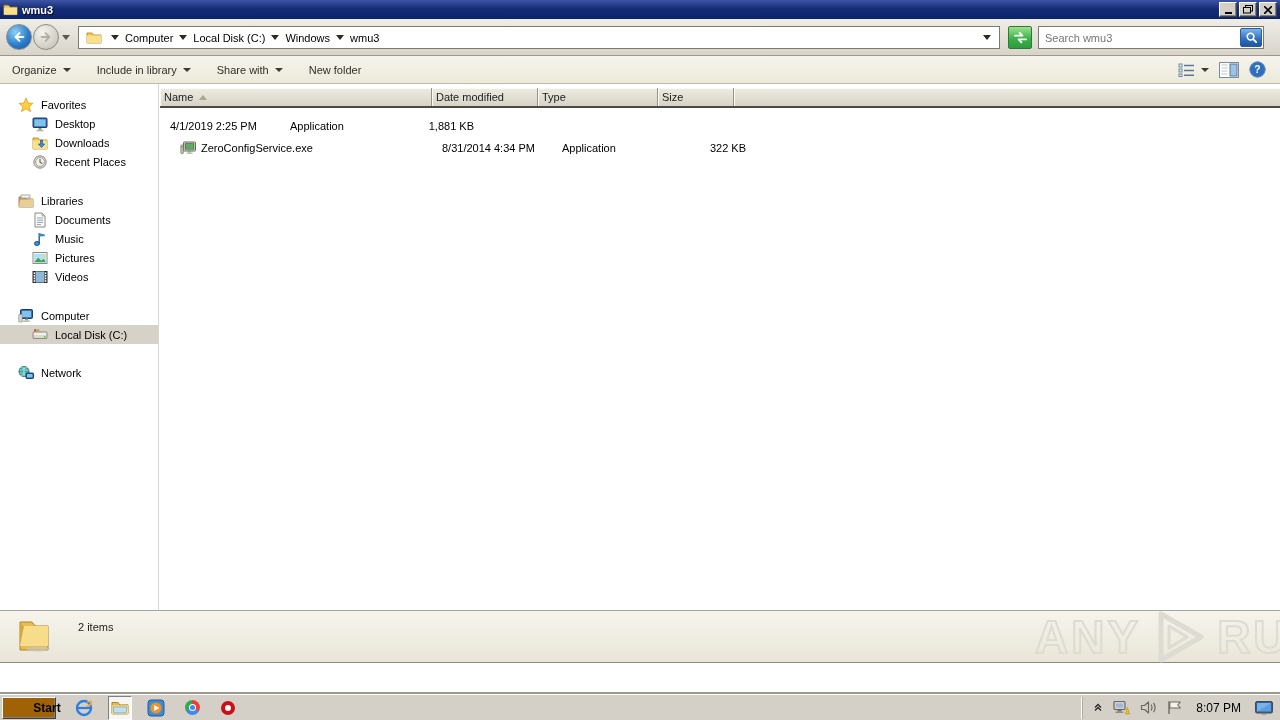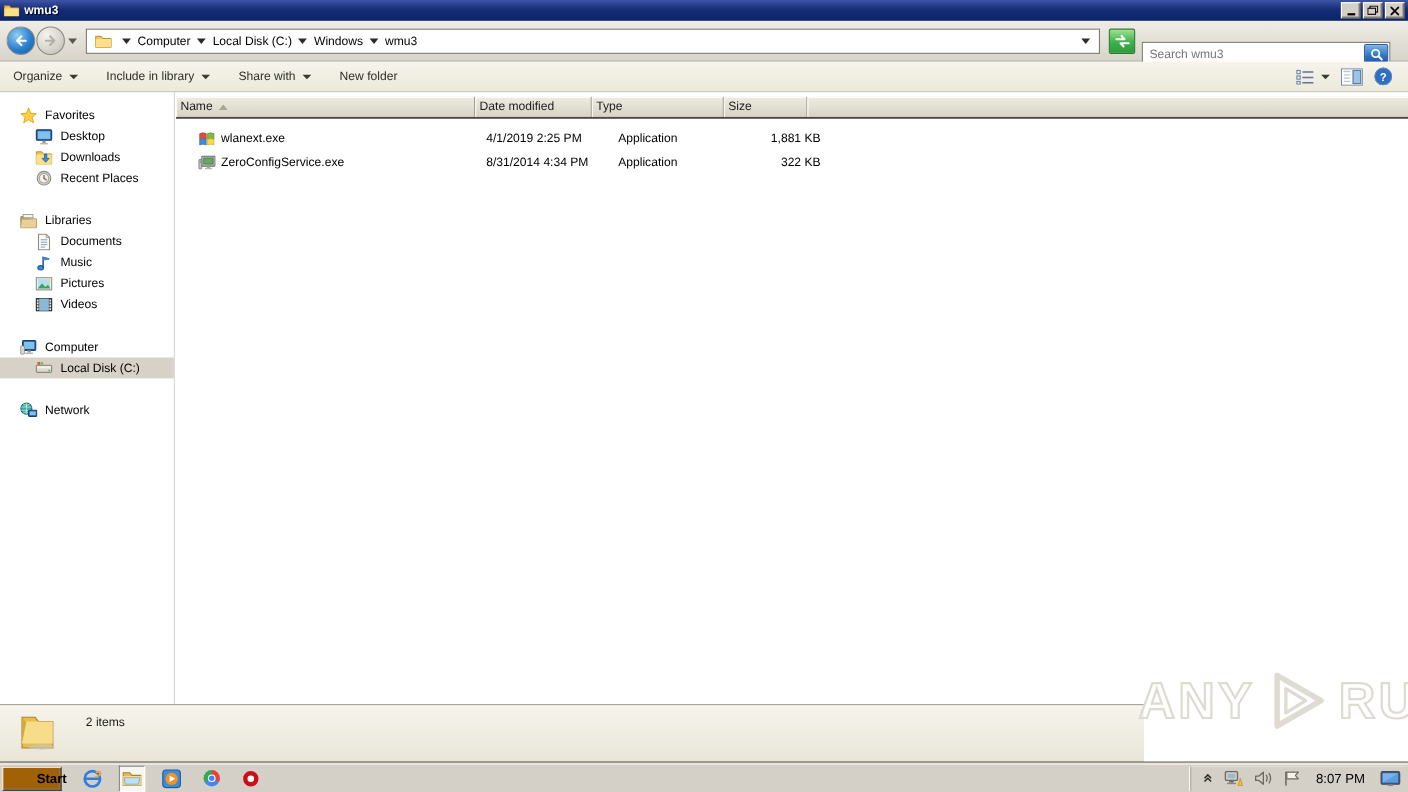--- a/index.html
+++ b/index.html
@@ -31,21 +31,21 @@
     border:1px solid #7c7a70; display:flex; align-items:center; padding:0 4px; }
   .crumb-folder { width:16px; height:13px; margin:0 3px; }
   .crumb-seg { display:flex; align-items:center; }
   .crumb-arrow { width:0; height:0; border-left:4px solid transparent; border-right:4px solid transparent;
     border-top:5px solid #2b2b26; margin:0 6px; }
   .crumb-label { color:#000; }
   .bc-endarrow { margin-left:auto; width:0; height:0; border-left:4px solid transparent; border-right:4px solid transparent;
     border-top:5px solid #2b2b26; margin-right:4px; }
   .refreshbtn { position:absolute; left:1008px; top:7px; width:24px; height:23px; border:1px solid #2c7a33; border-radius:2px;
     background:linear-gradient(#9fe190,#3cb24a 55%, #2d9c3c); display:flex; align-items:center; justify-content:center; }
-  .searchbox { position:absolute; left:1038px; top:19px; width:226px; height:23px; background:#fff;
+  .searchbox { position:absolute; left:1038px; top:7px; width:226px; height:23px; background:#fff;
     border:1px solid #7c7a70; display:flex; align-items:center; }
   .searchbox input { flex:1; border:0; outline:0; font:11px "Liberation Sans",sans-serif; color:#1c1c1c; padding:0 6px; background:transparent; }
   .searchbtn { width:22px; height:19px; margin-right:1px; border:1px solid #2a5d9e; border-radius:2px;
     background:linear-gradient(#7db3e8,#2f6fc0 60%, #1d54a0); display:flex; align-items:center; justify-content:center; }
 
   
   .toolbar { position:absolute; left:0; top:56px; width:1280px; height:28px;
     background:linear-gradient(#f6f4ec,#eceadb); border-bottom:1px solid #bdbaa9;
     display:flex; align-items:center; padding-left:12px; }
   .tb-item { display:flex; align-items:center; gap:6px; margin-right:26px; color:#2f2f28; cursor:default; }
@@ -77,21 +77,21 @@
   .rows { margin-top:7px; }
   .frow { display:flex; height:22px; align-items:center; }
   .fcell { padding:0 6px; }
   .f-name { width:272px; display:flex; align-items:center; gap:5px; padding-left:20px; }
   .f-date { width:124px; padding-left:10px; }
   .f-type { width:120px; }
   .f-size { width:76px; text-align:right; }
   .ficon { width:16px; height:16px; flex:0 0 16px; }
 
   
-  .statusbar { position:absolute; left:0; top:640px; width:1040px; height:53px;
+  .statusbar { position:absolute; left:0; top:610px; width:1280px; height:53px;
     background:linear-gradient(#f6f4ec,#e9e6d8); border-top:1px solid #a8a598; border-bottom:1px solid #8d8a7e; }
   .status-folder { position:absolute; left:14px; top:5px; width:40px; height:40px; }
   .status-count { position:absolute; left:78px; top:10px; color:#1c1c1c; }
 
   
   .watermark { position:absolute; left:1035px; top:608px; display:flex; align-items:center; gap:6px; z-index:6; pointer-events:none; }
   .wm-text { font-size:46px; font-weight:bold; letter-spacing:3px; color:rgba(120,116,104,0.0);
     -webkit-text-stroke:2px #dddbd2; }
   .watermark svg { display:block; }
 
@@ -375,29 +375,20 @@
       <span>Type</span>
     </div>
     <div class="col c-size">
       <span>Size</span>
     </div>
     <div class="col c-fill"></div>
   </div>
 
   <div class="rows">
     <div class="frow">
-      <div class="fcell f-name">
-        <svg class="ficon" viewBox="0 0 16 16">
-          <path d="M1.5 3.5 q3 -1.5 6 0 v5 q-3 -1.5 -6 0 z" fill="#e8483f" stroke="#9a2a24" stroke-width="0.5"></path>
-          <path d="M8.5 3.5 q3 -1.5 6 0 v5 q-3 -1.5 -6 0 z" fill="#7cbf3f" stroke="#4a7a1e" stroke-width="0.5"></path>
-          <path d="M1.5 8.8 q3 -1.5 6 0 v5 q-3 -1.5 -6 0 z" fill="#3f8cd6" stroke="#1d5aa0" stroke-width="0.5"></path>
-          <path d="M8.5 8.8 q3 -1.5 6 0 v5 q-3 -1.5 -6 0 z" fill="#ffd84a" stroke="#c09a1a" stroke-width="0.5"></path>
-        </svg>
-        <span>wlanext.exe</span>
-      </div>
       <div class="fcell f-date">4/1/2019 2:25 PM</div>
       <div class="fcell f-type">Application</div>
       <div class="fcell f-size">1,881 KB</div>
     </div>
 
     <div class="frow">
       <div class="fcell f-name">
         <svg class="ficon" viewBox="0 0 16 16">
           <rect x="3.5" y="2" width="12" height="9" rx="0.8" fill="#d8d5ca" stroke="#6b6860"></rect>
           <rect x="4.8" y="3.2" width="9.4" height="6.4" fill="#3f7a46"></rect>

